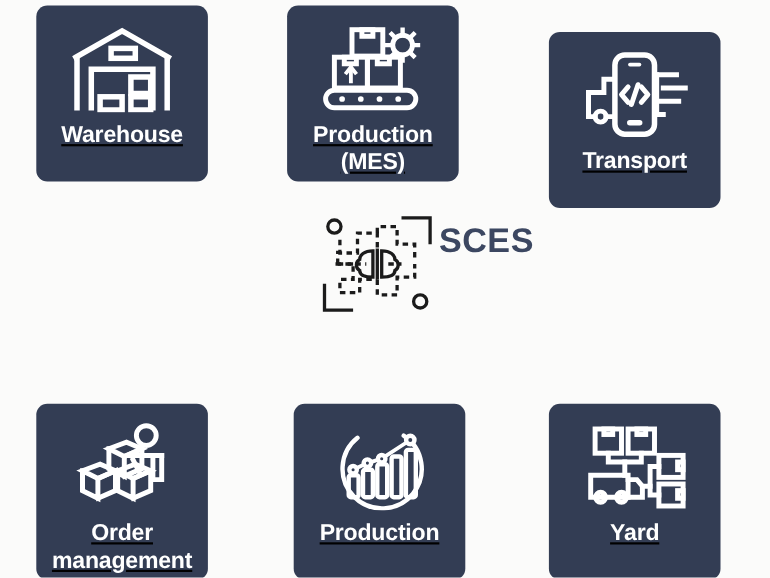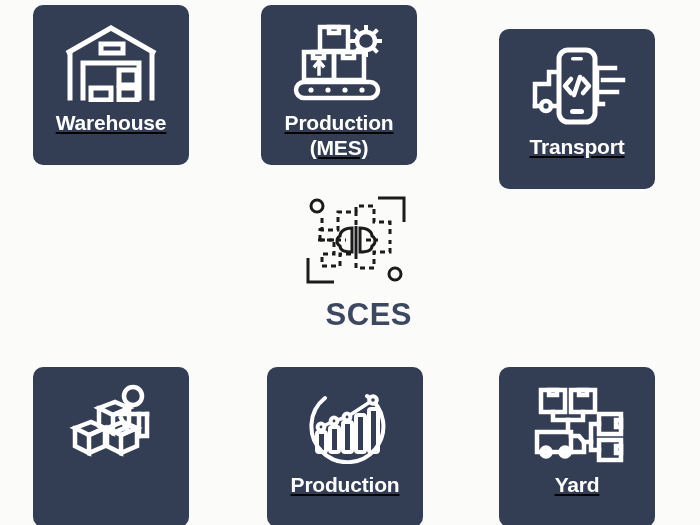--- a/index.html
+++ b/index.html
@@ -62,27 +62,26 @@
   #tile-production { left: 261px; top: 5px; }
   #tile-transport { left: 499px; top: 5px; margin-top: 24px; }
   
   #tile-order { left: 33px;  top: 367px; }
   #tile-analytics { left: 267px; top: 367px; }
   #tile-yard { left: 499px; top: 367px; }
 
   
   .center-node {
     position: absolute;
-    left: 262px;
+    left: 287px;
     top: 192px;
     width: 150px;
     height: 145px;
     display: flex;
-    flex-direction: column;
-    align-items: flex-end;
+    align-items: flex-start;
   }
   .center-node .center-icon {
     width: 112px;
     height: 96px;
     display: flex;
     align-items: center;
     justify-content: center;
   }
   .center-node .center-label {
     margin-top: 9px;
@@ -238,20 +237,24 @@
 
         <polygon points="14,44 30,38 44,44 28,51"></polygon>
         <polyline points="14,44 14,62 28,69 28,51"></polyline>
         <polyline points="28,51 44,44 44,62 28,69"></polyline>
 
         <polygon points="46,44 62,38 76,44 60,51"></polygon>
         <polyline points="46,44 46,62 60,69 60,51"></polyline>
         <polyline points="60,51 76,44 76,62 60,69"></polyline>
       </svg>
     </div>
+    <div class="tile-label">
+      <span>Order</span>
+      <span class="l2">management</span>
+    </div>
   </div>
 
   <div class="tile" id="tile-analytics">
     <div class="icon-wrap">
       <svg viewBox="0 0 100 80" width="100" height="80" fill="none" stroke="#ffffff" stroke-width="4" stroke-linecap="round" stroke-linejoin="round">
 
         <path d="M72,12 A36,36 0 1 1 30,14"></path>
 
         <rect x="22" y="48" width="9" height="20" rx="2"></rect>
         <rect x="35" y="43" width="9" height="25" rx="2"></rect>

